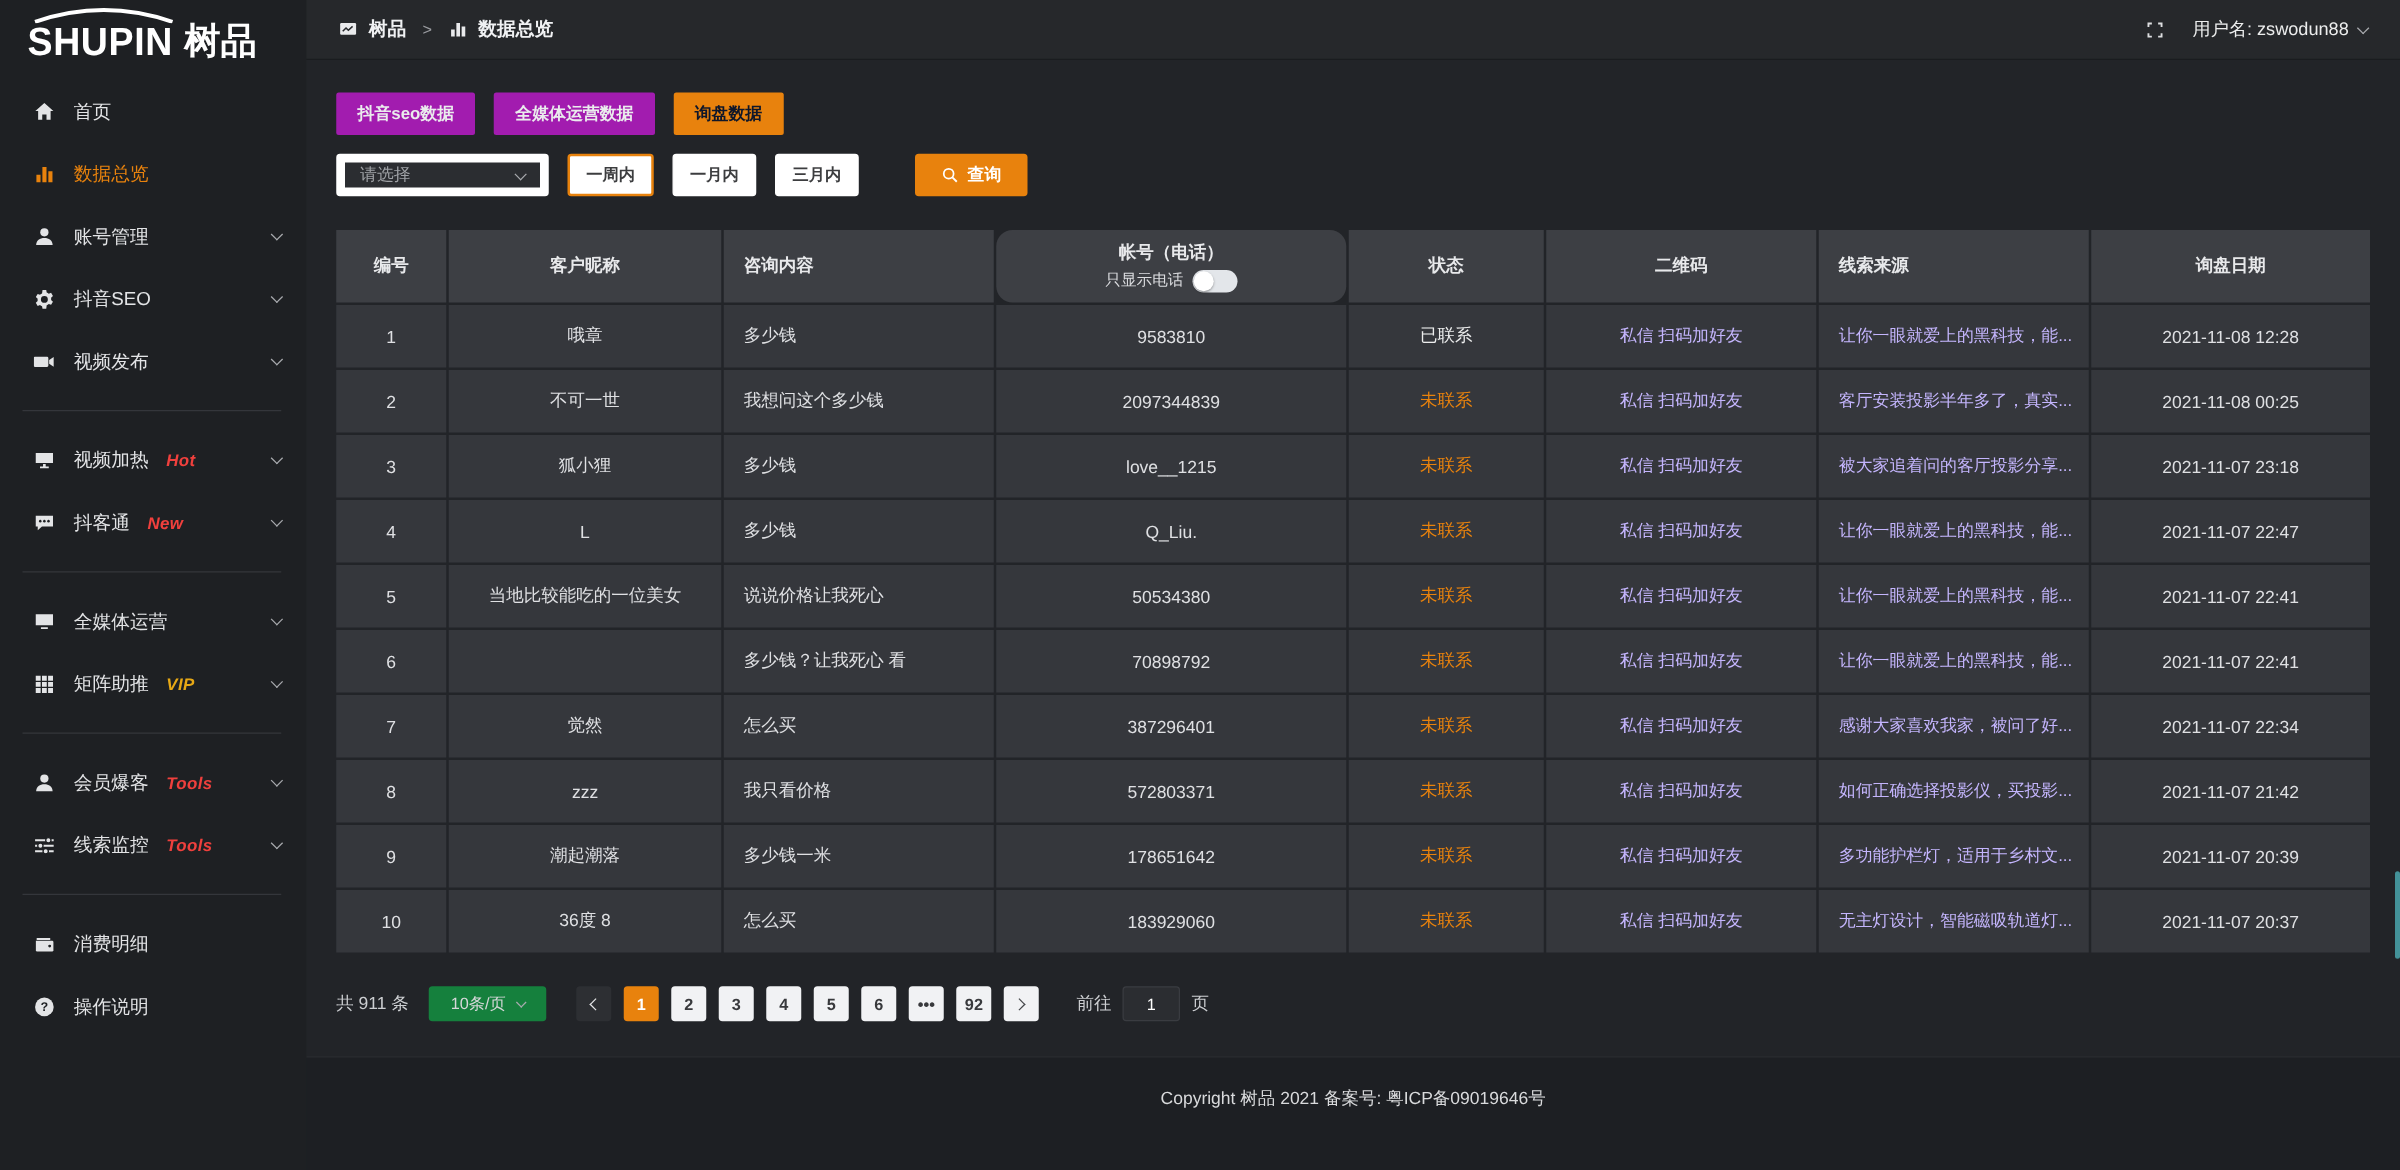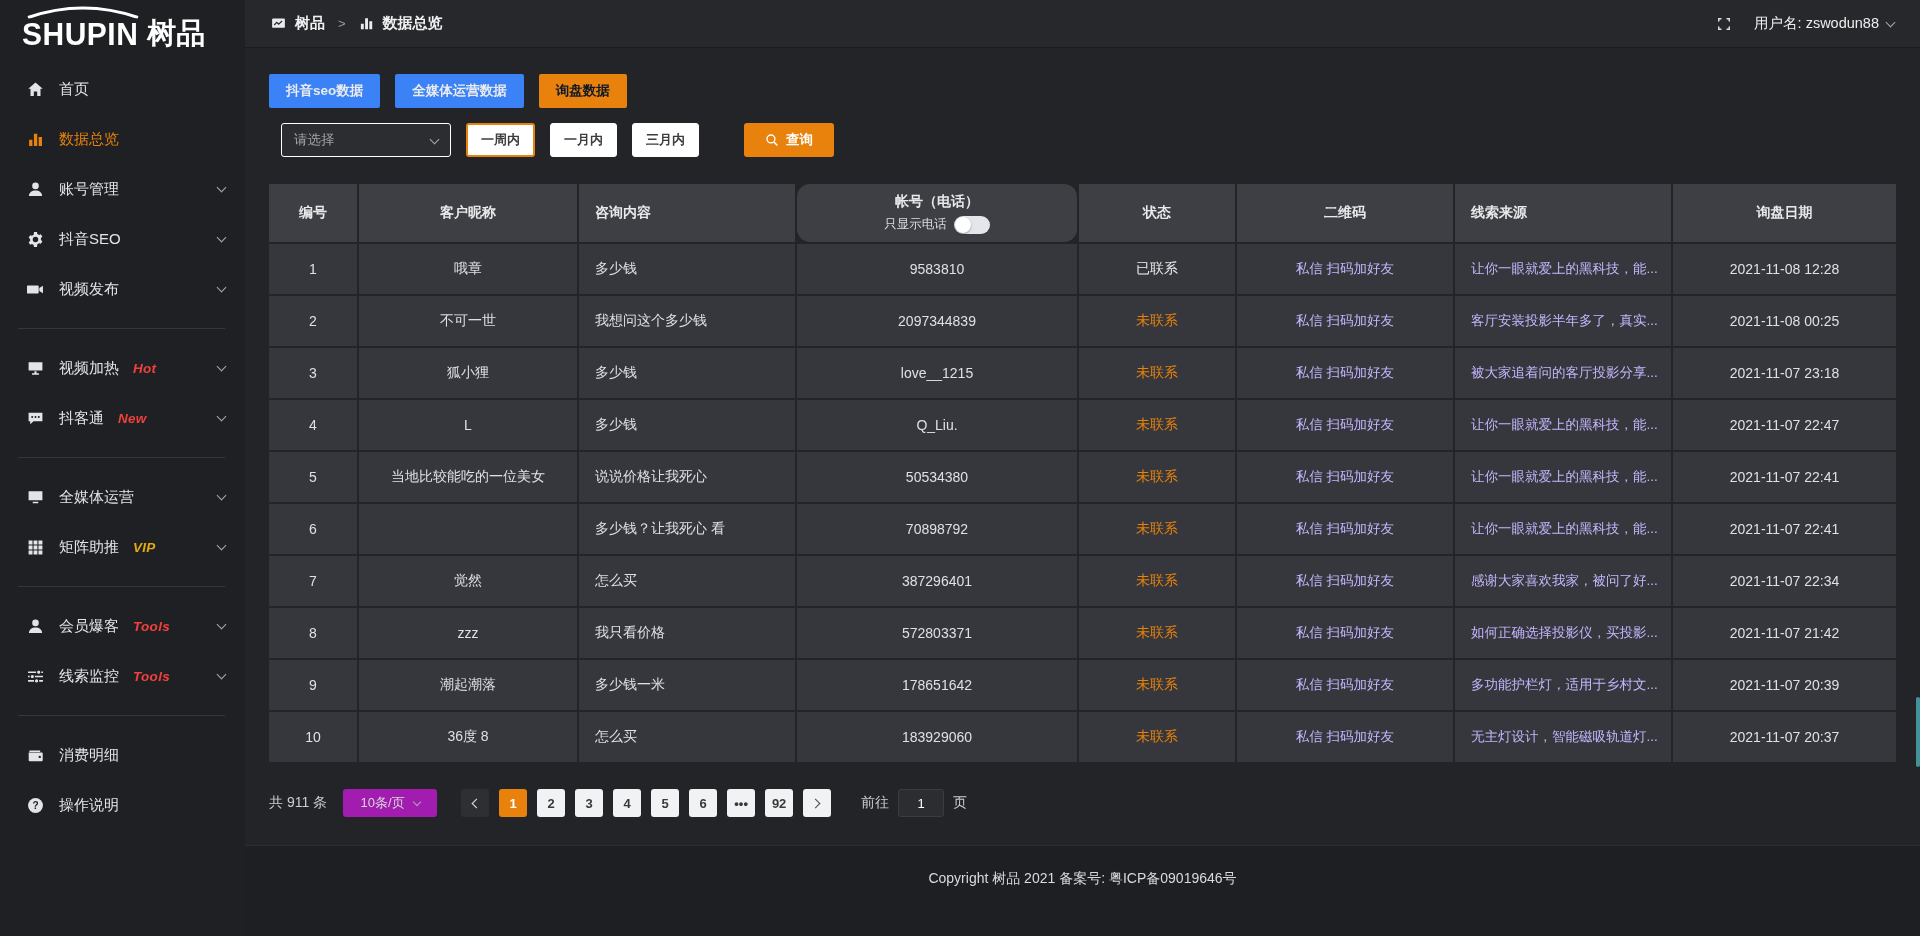--- a/index.html
+++ b/index.html
@@ -48,30 +48,30 @@
   .crumb .c-icon svg { width: 100%; height: 100%; fill: #e9eaec; }
   .crumb-sep { color: #9a9ca0; font-size: 13px; font-weight: 400; padding: 0 4px; }
   .header-right { margin-left: auto; display: flex; align-items: center; gap: 22px; }
   .fs-icon { width: 16px; height: 16px; display: inline-flex; cursor: pointer; }
   .fs-icon svg { width: 100%; height: 100%; fill: #dcdde0; }
   .user-entry { display: flex; align-items: center; gap: 8px; cursor: pointer; font-size: 14.5px; color: #eceded; }
   
   .content { padding: 26px 24px 0 24px; }
   .tabs { display: flex; gap: 15px; }
   .tab {
-    height: 34px; padding: 0 17px; background: #3b82f6; color: #eaebed;
+    height: 34px; padding: 0 17px; background: #a21caf; color: #eaebed;
     font-size: 13.5px; font-weight: 600; display: inline-flex; align-items: center;
     border-radius: 2px; cursor: pointer;
   }
   .tab.active { background: #e8820d; color: #0f172a; text-align: center; }
   .filter-row { display: flex; align-items: center; gap: 15px; margin: 15px 0 27px 0; }
   .select {
-    width: 170px; height: 34px; background: #2b2d31; border: 1px solid #ffffff; border-radius: 3px;
+    width: 170px; height: 34px; background: #2b2d31; border: 7px solid #ffffff; border-radius: 3px;
     display: flex; align-items: center; justify-content: space-between; padding: 0 12px;
-    color: #9fa2a6; font-size: 13.5px; cursor: pointer; margin-left: 12px;
+    color: #9fa2a6; font-size: 13.5px; cursor: pointer;
   }
   .select .chev-down { margin: -2px 0 0 0; }
   .quick {
     height: 34px; min-width: 66px; padding: 0 13px; background: #fff; color: #3c3d3f;
     border: 1px solid #fff; border-radius: 3px; font-size: 13px; font-weight: 700;
     display: inline-flex; align-items: center; justify-content: center; cursor: pointer;
   }
   .quick.active { border: 2px solid #e8820d; }
   .search-btn {
     height: 34px; padding: 0 21px; margin-left: 30px; background: #e8820d; color: #fff;
@@ -103,21 +103,21 @@
     display: inline-block;
   }
   .switch::after {
     content: ""; position: absolute; left: 1px; top: 1px; width: 16px; height: 16px;
     border-radius: 50%; background: #fff; box-shadow: 0 1px 2px rgba(0,0,0,.35);
   }
   
   .pagination { display: flex; align-items: center; margin-top: 27px; gap: 10px; font-size: 14px; color: #ccced1; }
   .pg-total { margin-right: 6px; }
   .pg-select {
-    width: 94px; height: 28px; background: #a21caf; border-radius: 3px; color: #d6d7d9;
+    width: 94px; height: 28px; background: #15803d; border-radius: 3px; color: #d6d7d9;
     font-size: 13px; display: inline-flex; align-items: center; justify-content: center; gap: 9px; cursor: pointer;
   }
   .pg-select .chev-down { margin: -2px 0 0 0; width: 6px; height: 6px; }
   .pg-btn {
     min-width: 28px; height: 28px; border-radius: 3px; display: inline-flex;
     align-items: center; justify-content: center; font-size: 13px; font-weight: 700;
     cursor: pointer; padding: 0 5px;
   }
   .pg-prev { background: #2d2f33; margin-left: 14px; }
   .pg-light { background: #f1f2f4; color: #38393c; }

